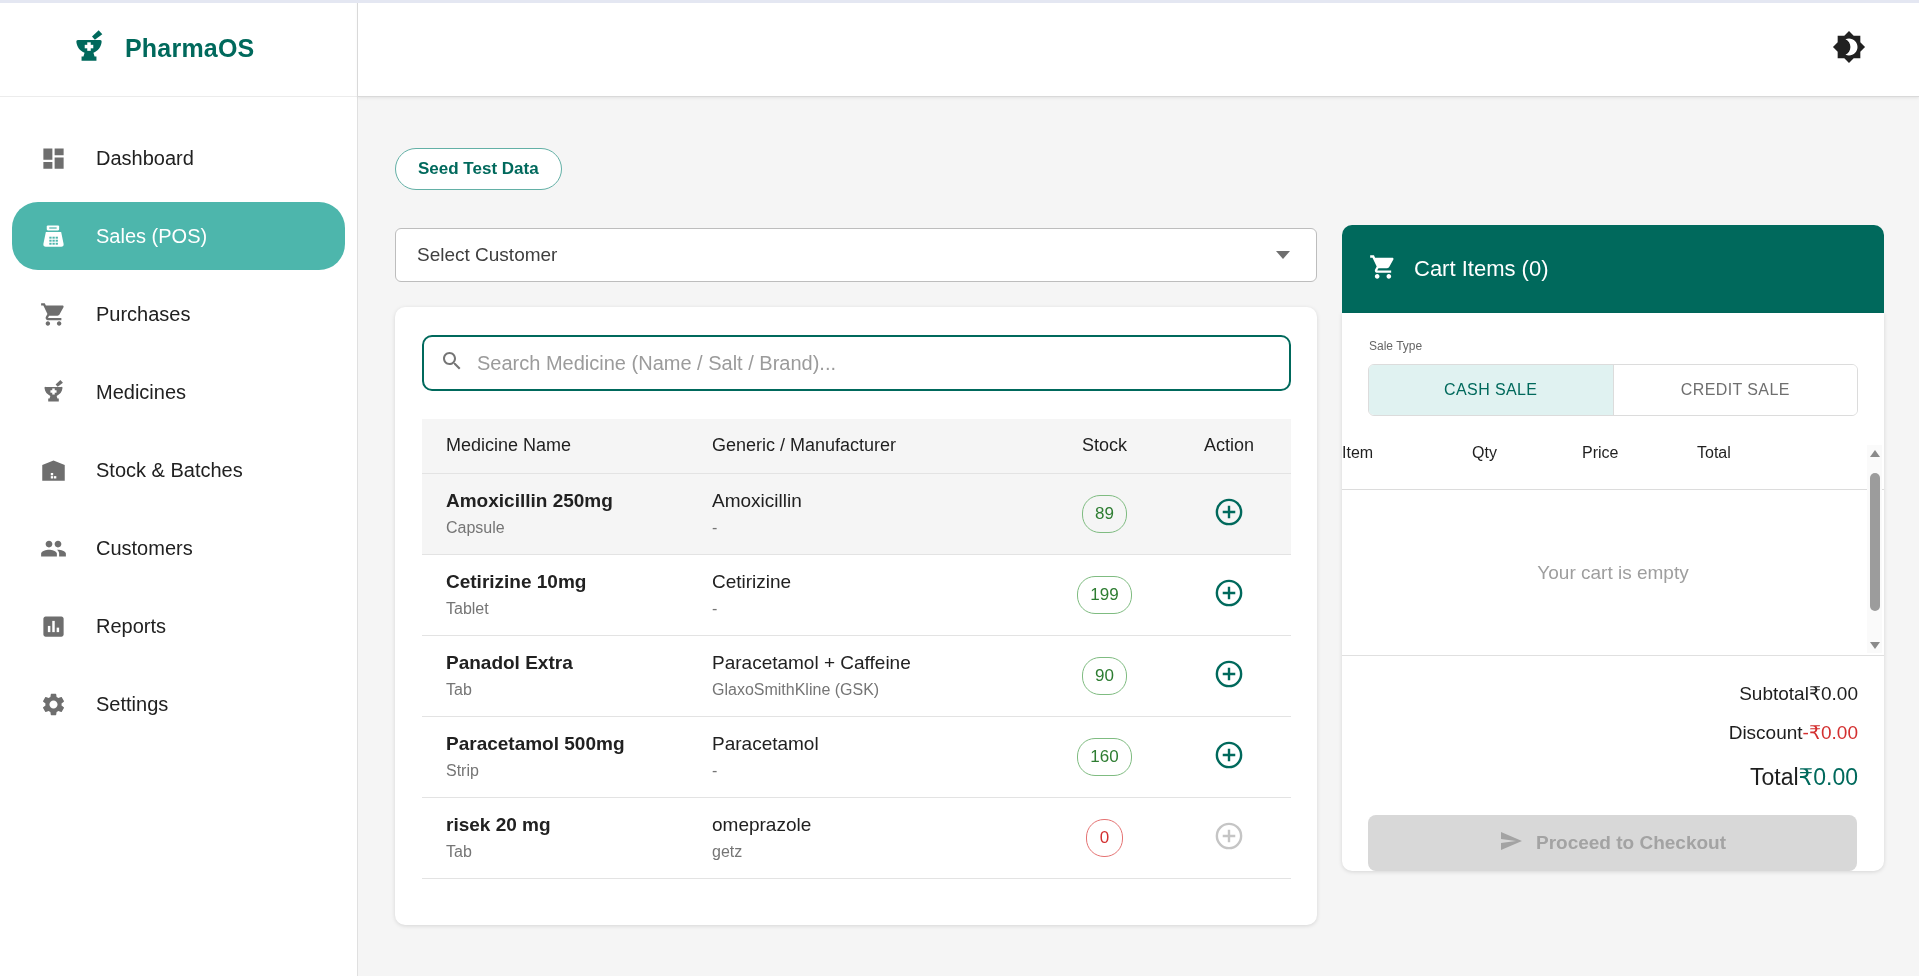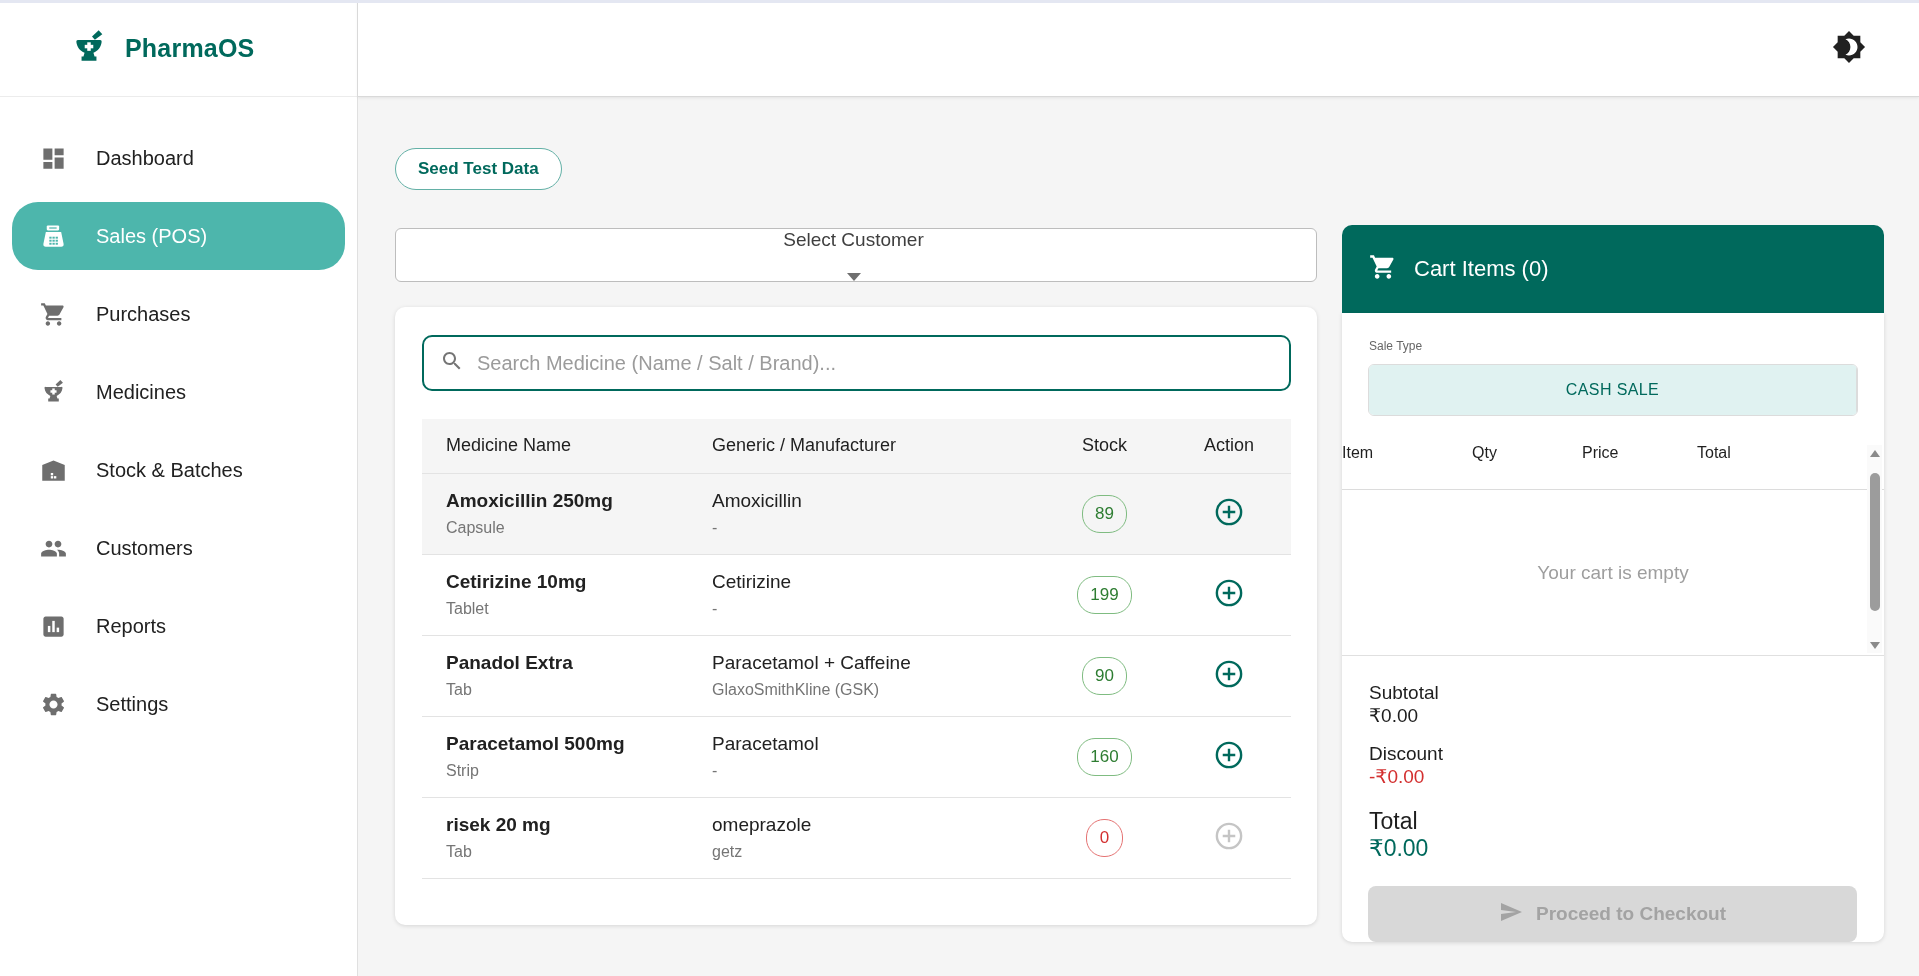--- a/index.html
+++ b/index.html
@@ -33,21 +33,21 @@
   .content { flex:1; padding:40px 35px 0 37px; }
   .page-header { display:flex; justify-content:space-between; align-items:flex-start; }
   .page-title { font-size:34px; font-weight:400; color:#1d1d1d; }
   .title-divider { width:166px; height:1px; background:#c7c7c7; margin-top:13px; }
   .seed-btn { margin-top:11px; height:42px; padding:0 22px; background:#ffffff; border:1px solid #63b0a6; border-radius:21px; color:#00695c; font-size:17px; font-weight:bold; cursor:pointer; font-family:inherit; }
 
   .columns { display:flex; gap:25px; margin-top:38px; align-items:flex-start; }
 
   
   .left-col { width:922px; min-width:922px; }
-  .customer-select { height:54px; background:#ffffff; border:1px solid #bdbdbd; border-radius:6px; display:flex; align-items:center; justify-content:space-between; padding:0 26px 0 21px; cursor:pointer;flex-direction:column; }
+  .customer-select { height:54px; background:#ffffff; border:1px solid #bdbdbd; border-radius:6px; display:flex; align-items:center; justify-content:space-between; padding:0 26px 0 21px; cursor:pointer; }
   .customer-select .sel-text { font-size:19px; color:#3f3f3f; }
   .caret-down { width:0; height:0; border-left:7px solid transparent; border-right:7px solid transparent; border-top:8px solid #6f6f6f; }
 
   .pos-card { margin-top:25px; background:#ffffff; border-radius:10px; box-shadow:0 1px 4px rgba(0,0,0,.13); padding:28px 26px 46px 27px; }
   .search-box { height:56px; border:2px solid #00695c; border-radius:10px; display:flex; align-items:center; padding:0 16px; gap:13px; margin-bottom:28px; }
   .search-box svg { width:24px; height:24px; flex:none; }
   .search-box input { border:none; outline:none; flex:1; font-size:20px; color:#333; font-family:inherit; caret-color:#111; }
   .search-box input::placeholder { color:#9b9b9b; }
 
   table.med-table { width:100%; border-collapse:collapse; }
@@ -90,21 +90,21 @@
 
   .scrollbar { position:absolute; top:1px; bottom:2px; right:2px; width:15px; background:#fafafa; }
   .sb-arrow { position:absolute; left:0; width:15px; height:16px; display:flex; align-items:center; justify-content:center; cursor:pointer; }
   .sb-arrow.up { top:0; }
   .sb-arrow.down { bottom:0; }
   .tri-up { width:0; height:0; border-left:5px solid transparent; border-right:5px solid transparent; border-bottom:7px solid #8a8a8a; }
   .tri-down { width:0; height:0; border-left:5px solid transparent; border-right:5px solid transparent; border-top:7px solid #8a8a8a; }
   .sb-thumb { position:absolute; left:2.5px; top:28px; width:10px; height:138px; background:#9c9c9c; border-radius:6px; cursor:grab; }
 
   .totals { padding:26px 26px 0 27px; }
-  .tot-row { display:flex; justify-content:flex-end; align-items:baseline; margin-bottom:16px;flex-direction:column; }
+  .tot-row { display:flex; justify-content:flex-end; align-items:baseline; margin-bottom:16px; }
   .tot-row .t-label { font-size:19px; color:#1e1e1e; }
   .tot-row .t-value { font-size:19px; color:#1e1e1e; }
   .tot-row.discount .t-value { color:#d32f2f; }
   .tot-row.grand { margin-top:20px; }
   .tot-row.grand .t-label { font-size:23px; }
   .tot-row.grand .t-value { font-size:23px; color:#00695c; }
 
   .checkout-btn { margin:24px 27px 26px 26px; width:calc(100% - 53px); height:56px; background:#d8d8d8; border:none; border-radius:8px; display:flex; align-items:center; justify-content:center; gap:13px; color:#a3a3a3; font-size:19px; font-weight:bold; font-family:inherit; cursor:default; }
   .checkout-btn svg { width:24px; height:24px; }
 </style>
@@ -349,20 +349,21 @@
           <div class="cart-header">
             <span id="cart-icon-slot"><svg viewBox="0 0 24 24">
                   <path fill="#ffffff" d="M7 18c-1.1 0-1.99.9-1.99 2S5.9 22 7 22s2-.9 2-2-.9-2-2-2zM1 2v2h2l3.6 7.59-1.35 2.45c-.16.28-.25.61-.25.96 0 1.1.9 2 2 2h12v-2H7.42c-.14 0-.25-.11-.25-.25l.03-.12.9-1.63h7.45c.75 0 1.41-.41 1.75-1.03l3.58-6.49c.08-.14.12-.31.12-.48 0-.55-.45-1-1-1H5.21l-.94-2H1zm16 16c-1.1 0-1.99.9-1.99 2s.89 2 1.99 2 2-.9 2-2-.9-2-2-2z"></path>
                 </svg></span>
             <span class="cart-title">Cart Items (0)</span>
           </div>
           <div class="cart-body">
             <div class="sale-type-label">Sale Type</div>
             <div class="sale-toggle">
               <button class="selected">CASH SALE</button>
+              <button>CREDIT SALE</button>
             </div>
 
             <div class="cart-table-area">
               <div class="cart-cols">
                 <span class="col-item">Item</span>
                 <span class="col-qty">Qty</span>
                 <span class="col-price">Price</span>
                 <span class="col-total">Total</span>
               </div>
               <div class="cart-empty">Your cart is empty</div>

